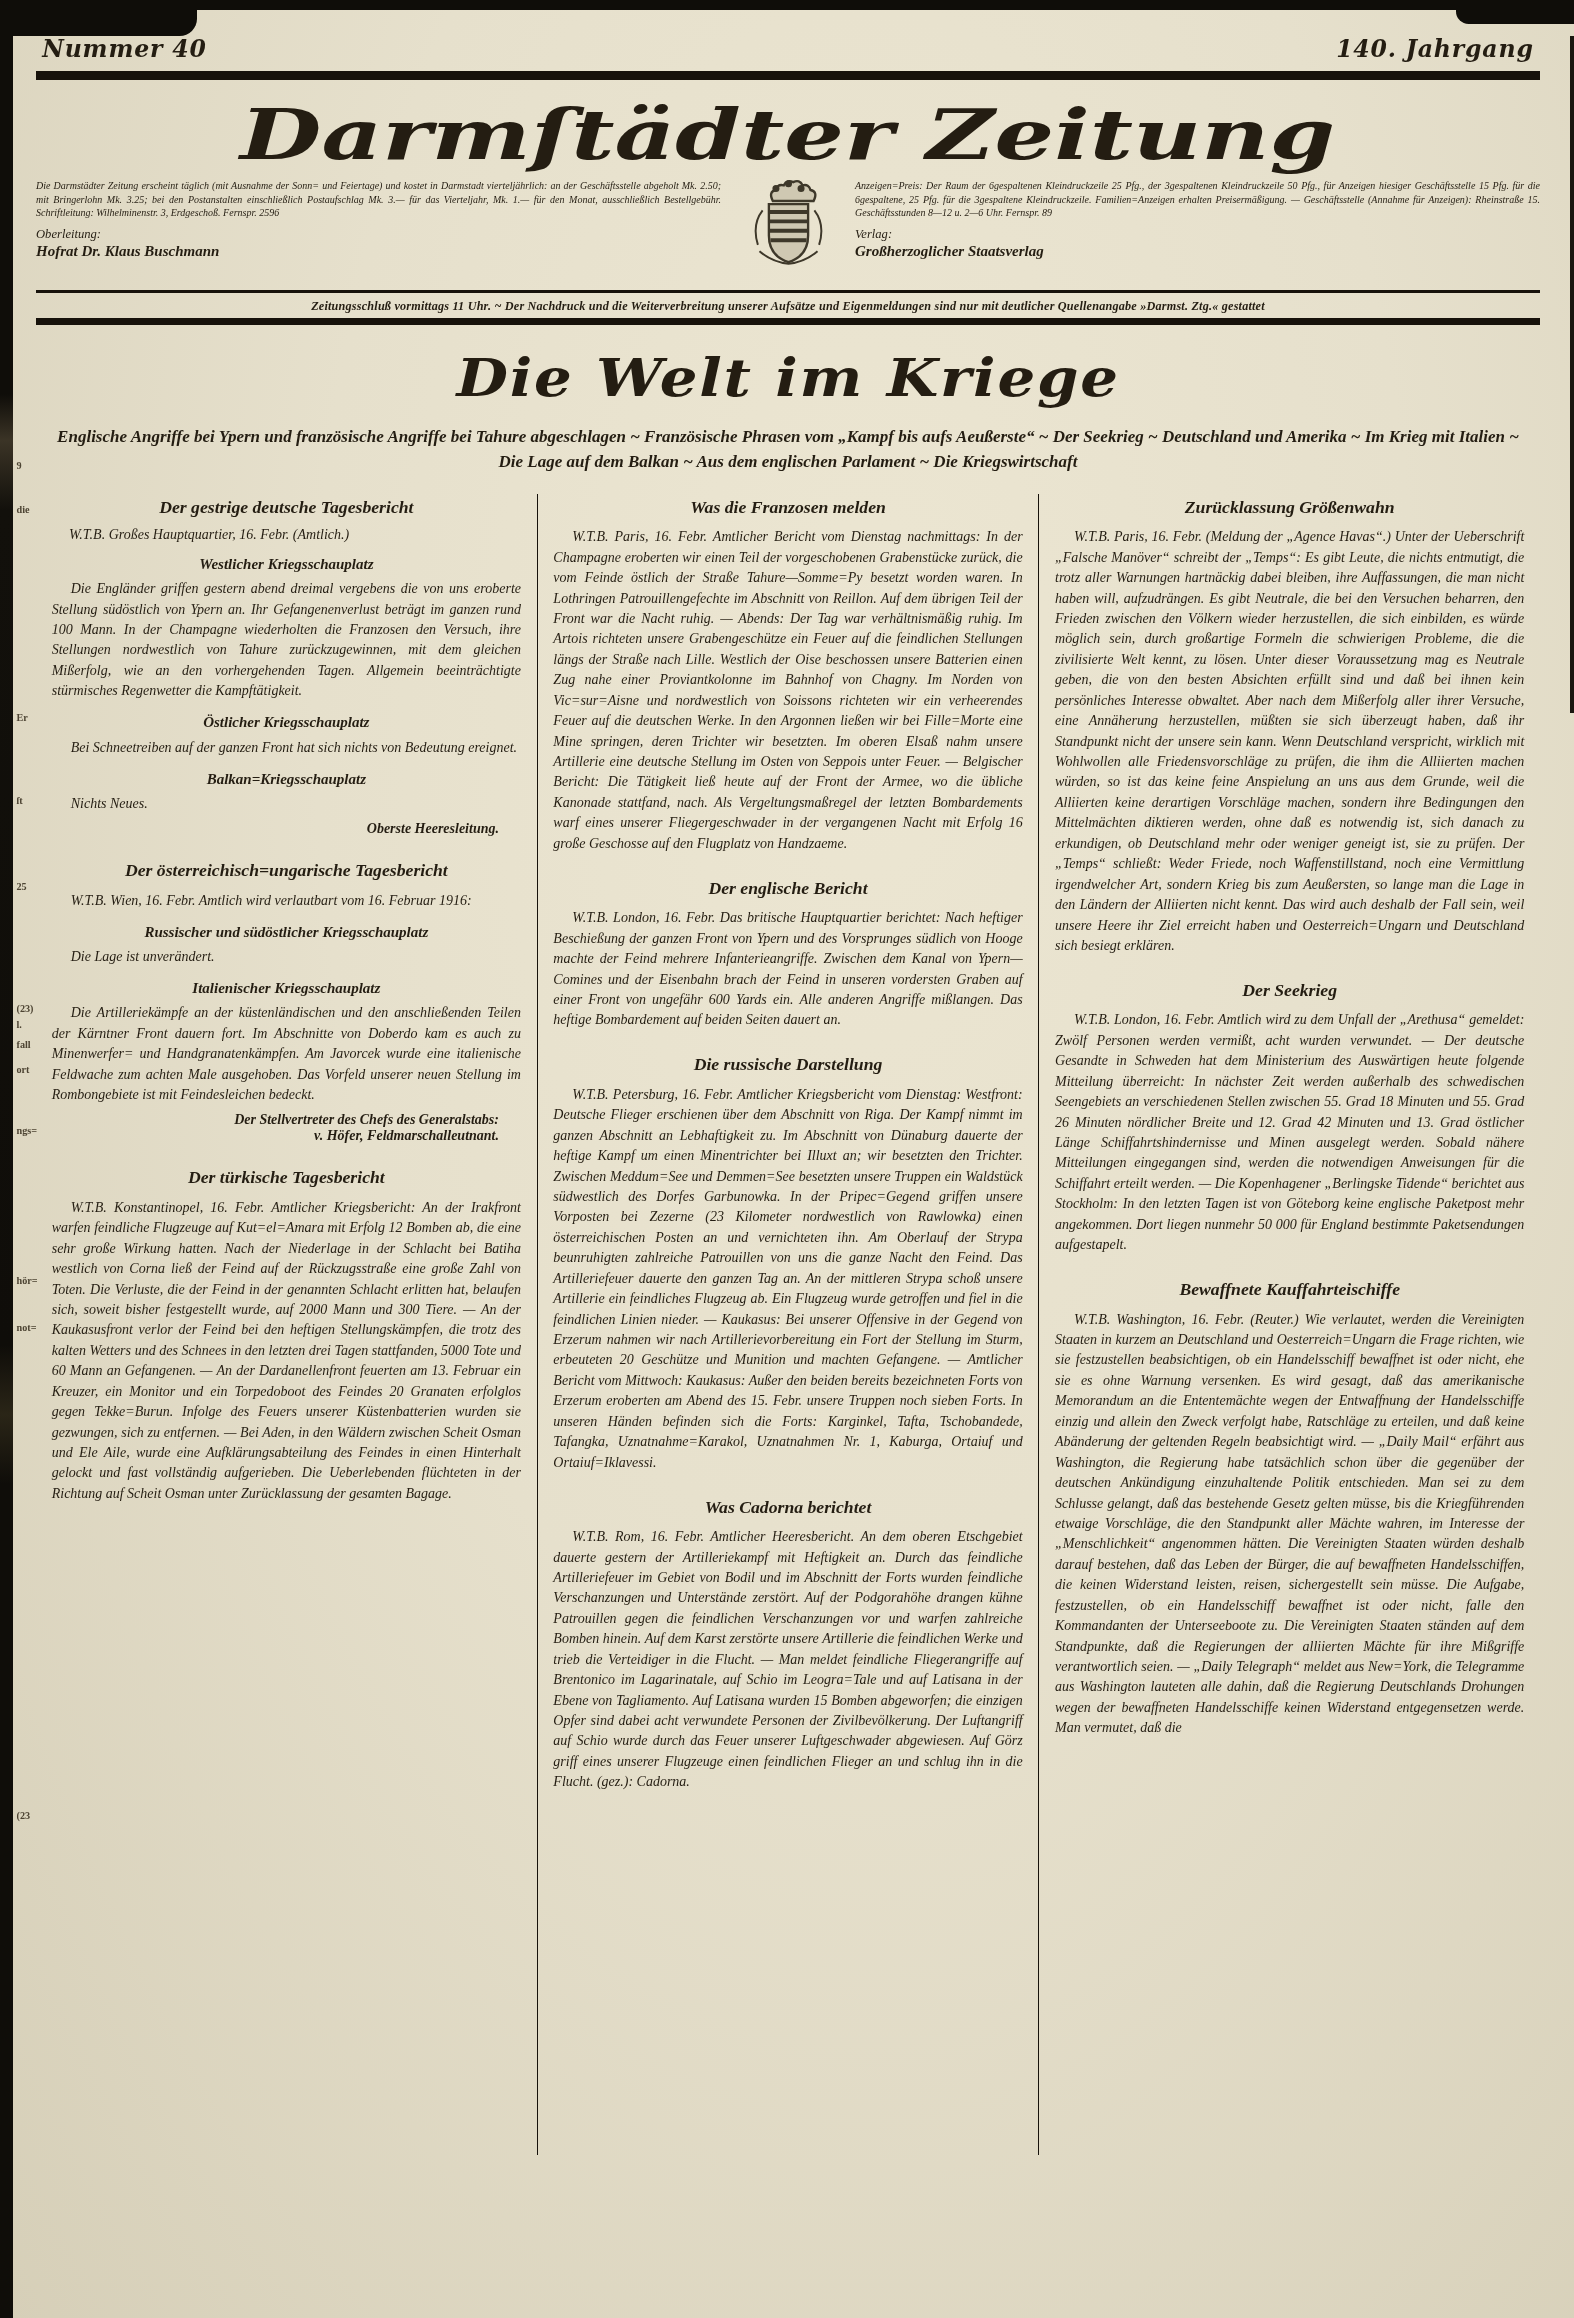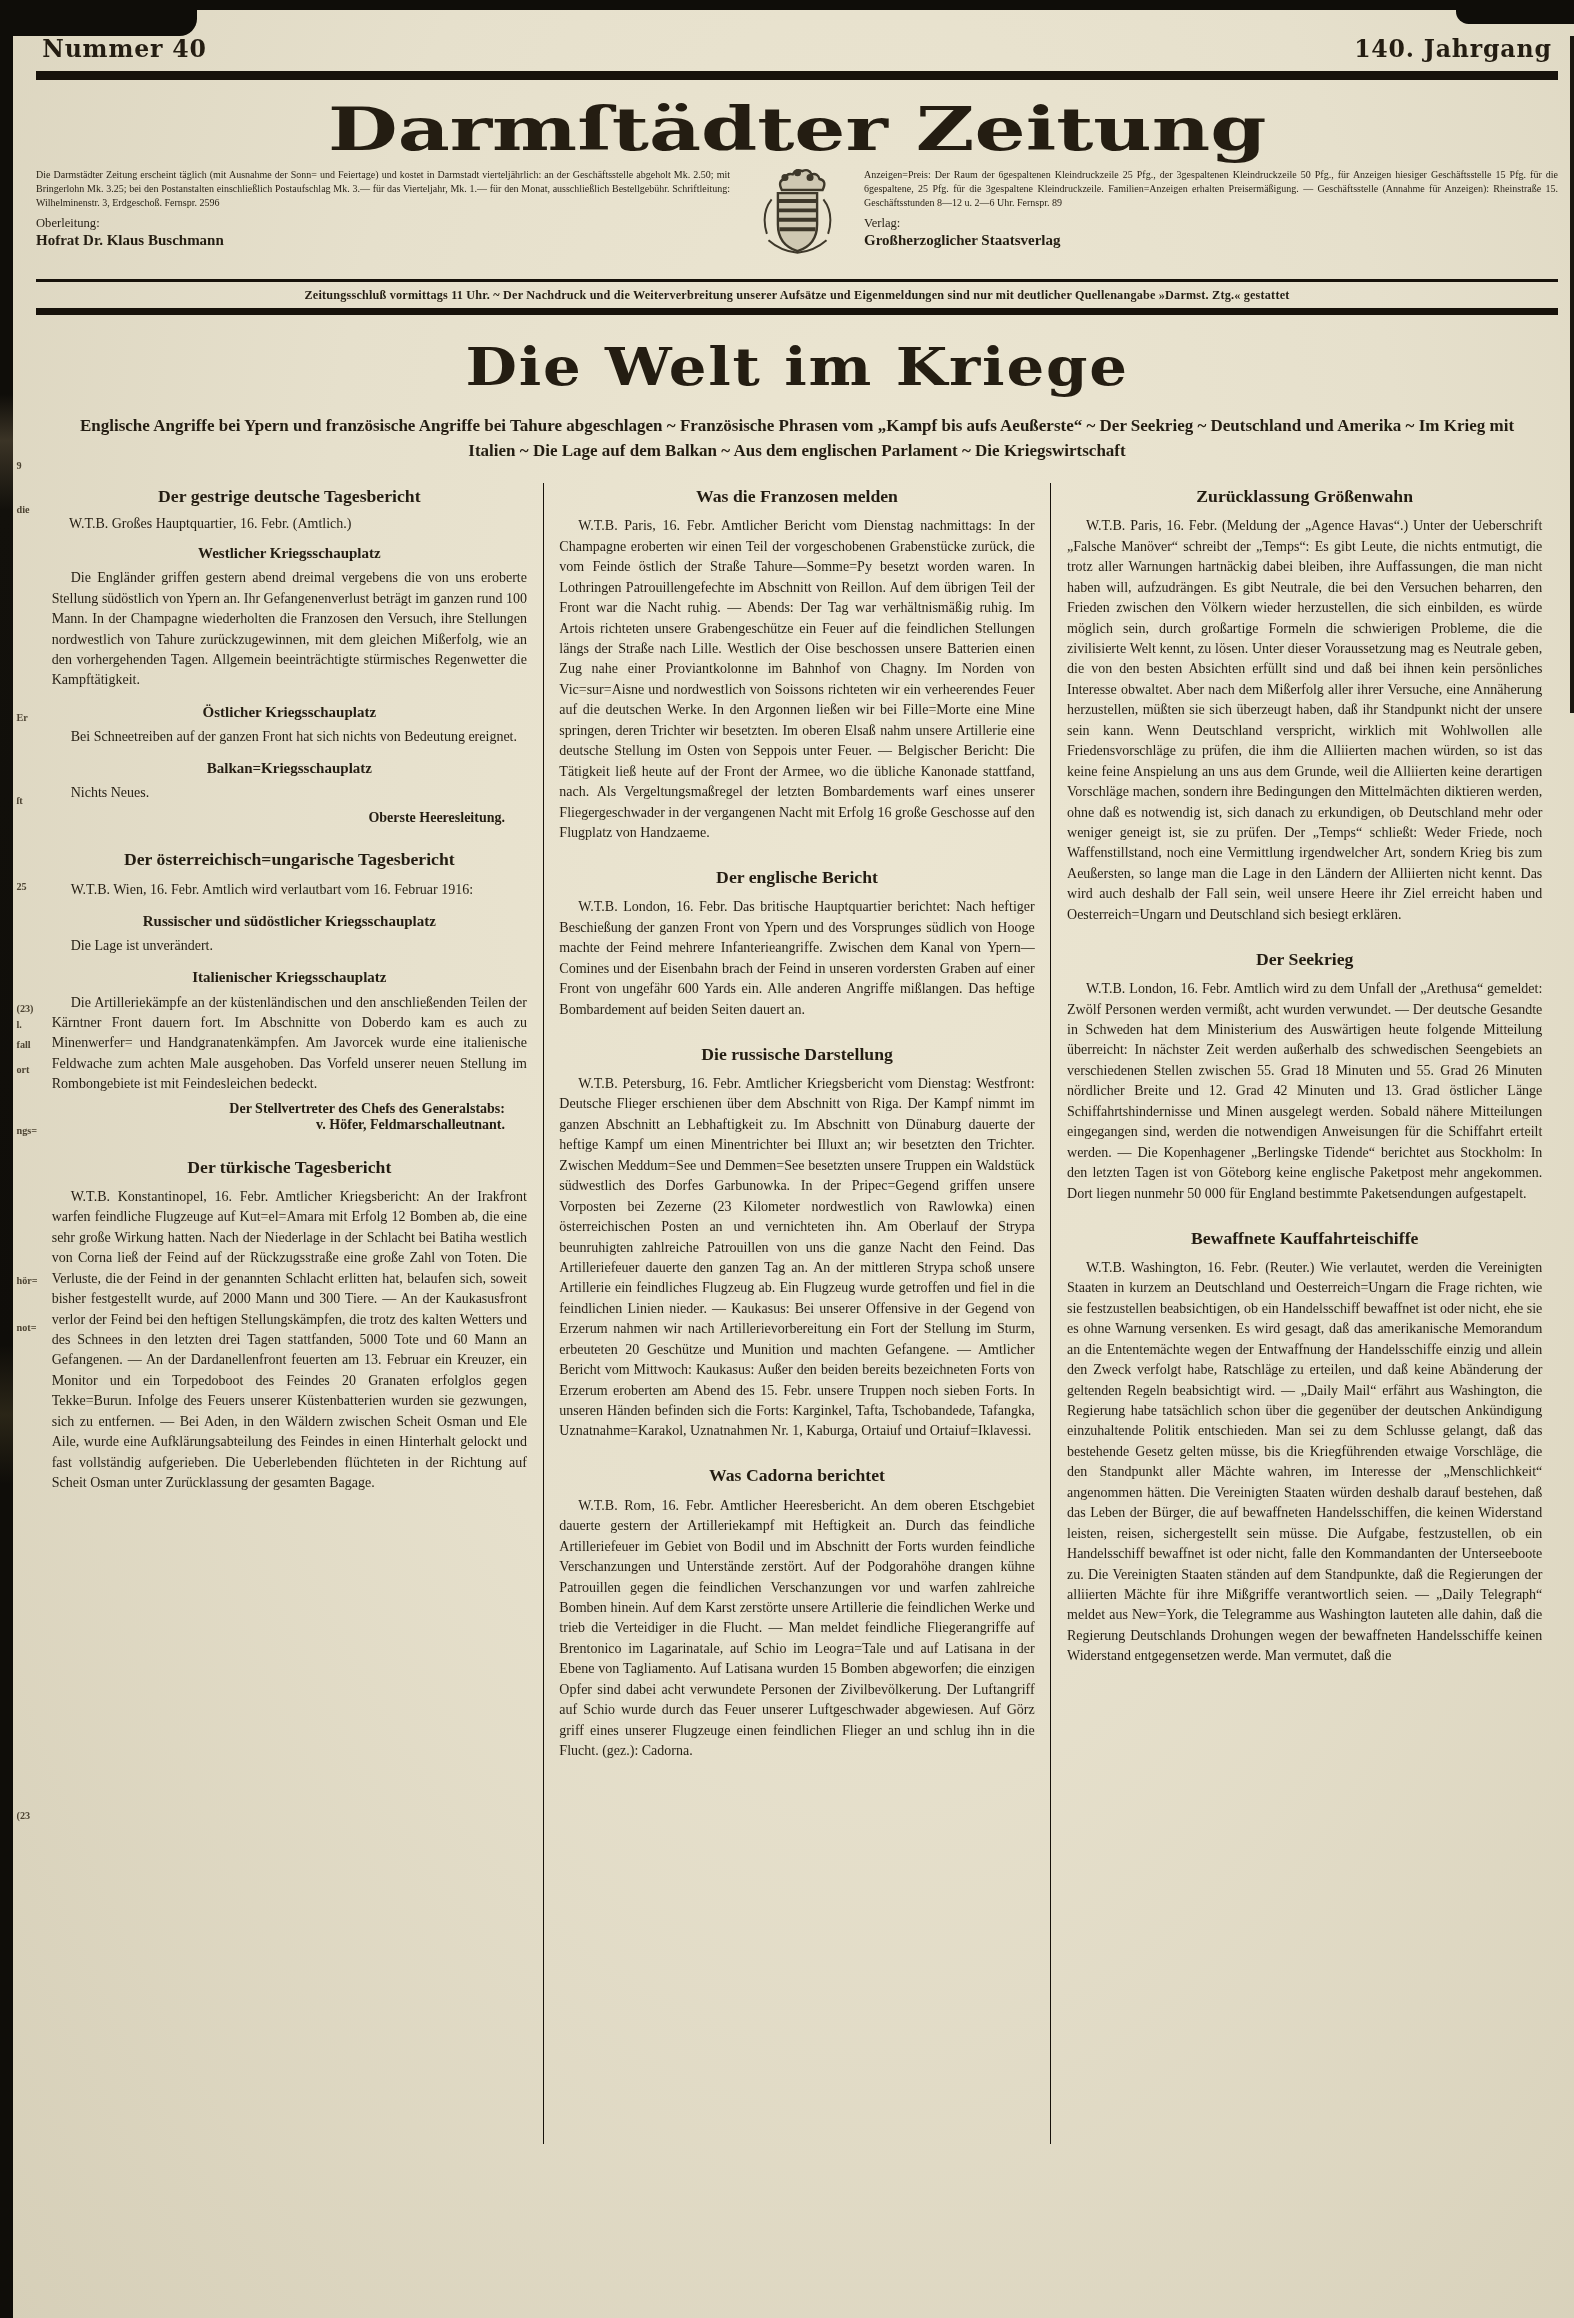--- a/index.html
+++ b/index.html
@@ -9,21 +9,21 @@
   }
   *{margin:0;padding:0;box-sizing:border-box;}
   html,body{background:#8a8578;}
   .page{
     position:relative;width:1574px;height:2319px;margin:0 auto;
     background:radial-gradient(ellipse at 55% 30%, #ece6d2 0%, var(--paper) 45%, #d6cfb8 100%);
     color:var(--ink);
     font-family:"Liberation Serif","DejaVu Serif",serif;
     overflow:hidden;
   }
-  .content{position:absolute;left:36px;right:16px;top:0;}
+  .content{position:absolute;left:36px;right:34px;top:0;font-style:italic;}
 
   
   .scan-top{position:absolute;top:0;left:0;width:100%;height:10.2px;background:#0f0d09;z-index:5;}
   .scan-corner-l{position:absolute;top:0;left:0;width:197px;height:36px;background:#0f0d09;border-radius:0 0 17.3px 0;z-index:5;}
   .scan-corner-r{position:absolute;top:0;right:0;width:118px;height:23.6px;background:#0f0d09;border-radius:0 0 0 12.6px;z-index:5;}
   .scan-left{position:absolute;top:0;left:0;width:13.4px;height:100%;z-index:6;
     background:linear-gradient(to bottom,#0f0d09 0%,#0f0d09 17%,#3b3426 19%,#12100b 22%,#0f0d09 58%,#2a2517 61%,#0f0d09 64%,#0f0d09 100%);}
   .scan-right{position:absolute;top:36px;right:0;width:3.9px;height:677px;background:#1a160f;z-index:6;}
   .scan-frags{position:absolute;left:0;top:0;width:35px;height:100%;z-index:7;}
   .frag{position:absolute;left:16.5px;font-size:10.2px;color:#4d4433;font-weight:bold;}
@@ -32,21 +32,21 @@
   .band{display:flex;justify-content:space-between;align-items:baseline;margin-top:35px;padding:0 6.3px;
     font-family:"DejaVu Serif",serif;font-weight:bold;}
   .band-issue,.band-volume{font-size:23.6px;letter-spacing:0.8px;}
   .band-date{font-size:29px;letter-spacing:0.8px;}
   .rule-heavy{height:8.7px;background:var(--rule);margin-top:7.9px;}
   .rule-heavy2{height:7px;background:var(--rule);}
   .rule-med{height:3.1px;background:var(--rule);margin-top:9.4px;}
 
   
   .masthead{text-align:center;margin:17.3px 0 1.6px;font-family:"DejaVu Serif",serif;font-weight:bold;
-    font-size:60px;line-height:1.08;white-space:nowrap;}
+    font-size:70px;line-height:1.08;white-space:nowrap;}
   .masthead .stretch{display:inline-block;transform:scaleX(1.34);transform-origin:center;}
 
   
   .subheader{display:flex;gap:20.5px;margin-top:6.3px;align-items:stretch;}
   .sub-col{flex:1;display:flex;flex-direction:column;}
   .smallprint{font-size:10px;line-height:1.38;text-align:justify;}
   .mgmt{margin-top:7px;font-size:12.6px;}
   .mgmt-name{font-weight:bold;font-size:15px;margin-top:0.8px;}
   .crest{width:93px;flex:0 0 93px;display:flex;align-items:center;justify-content:center;}
 

